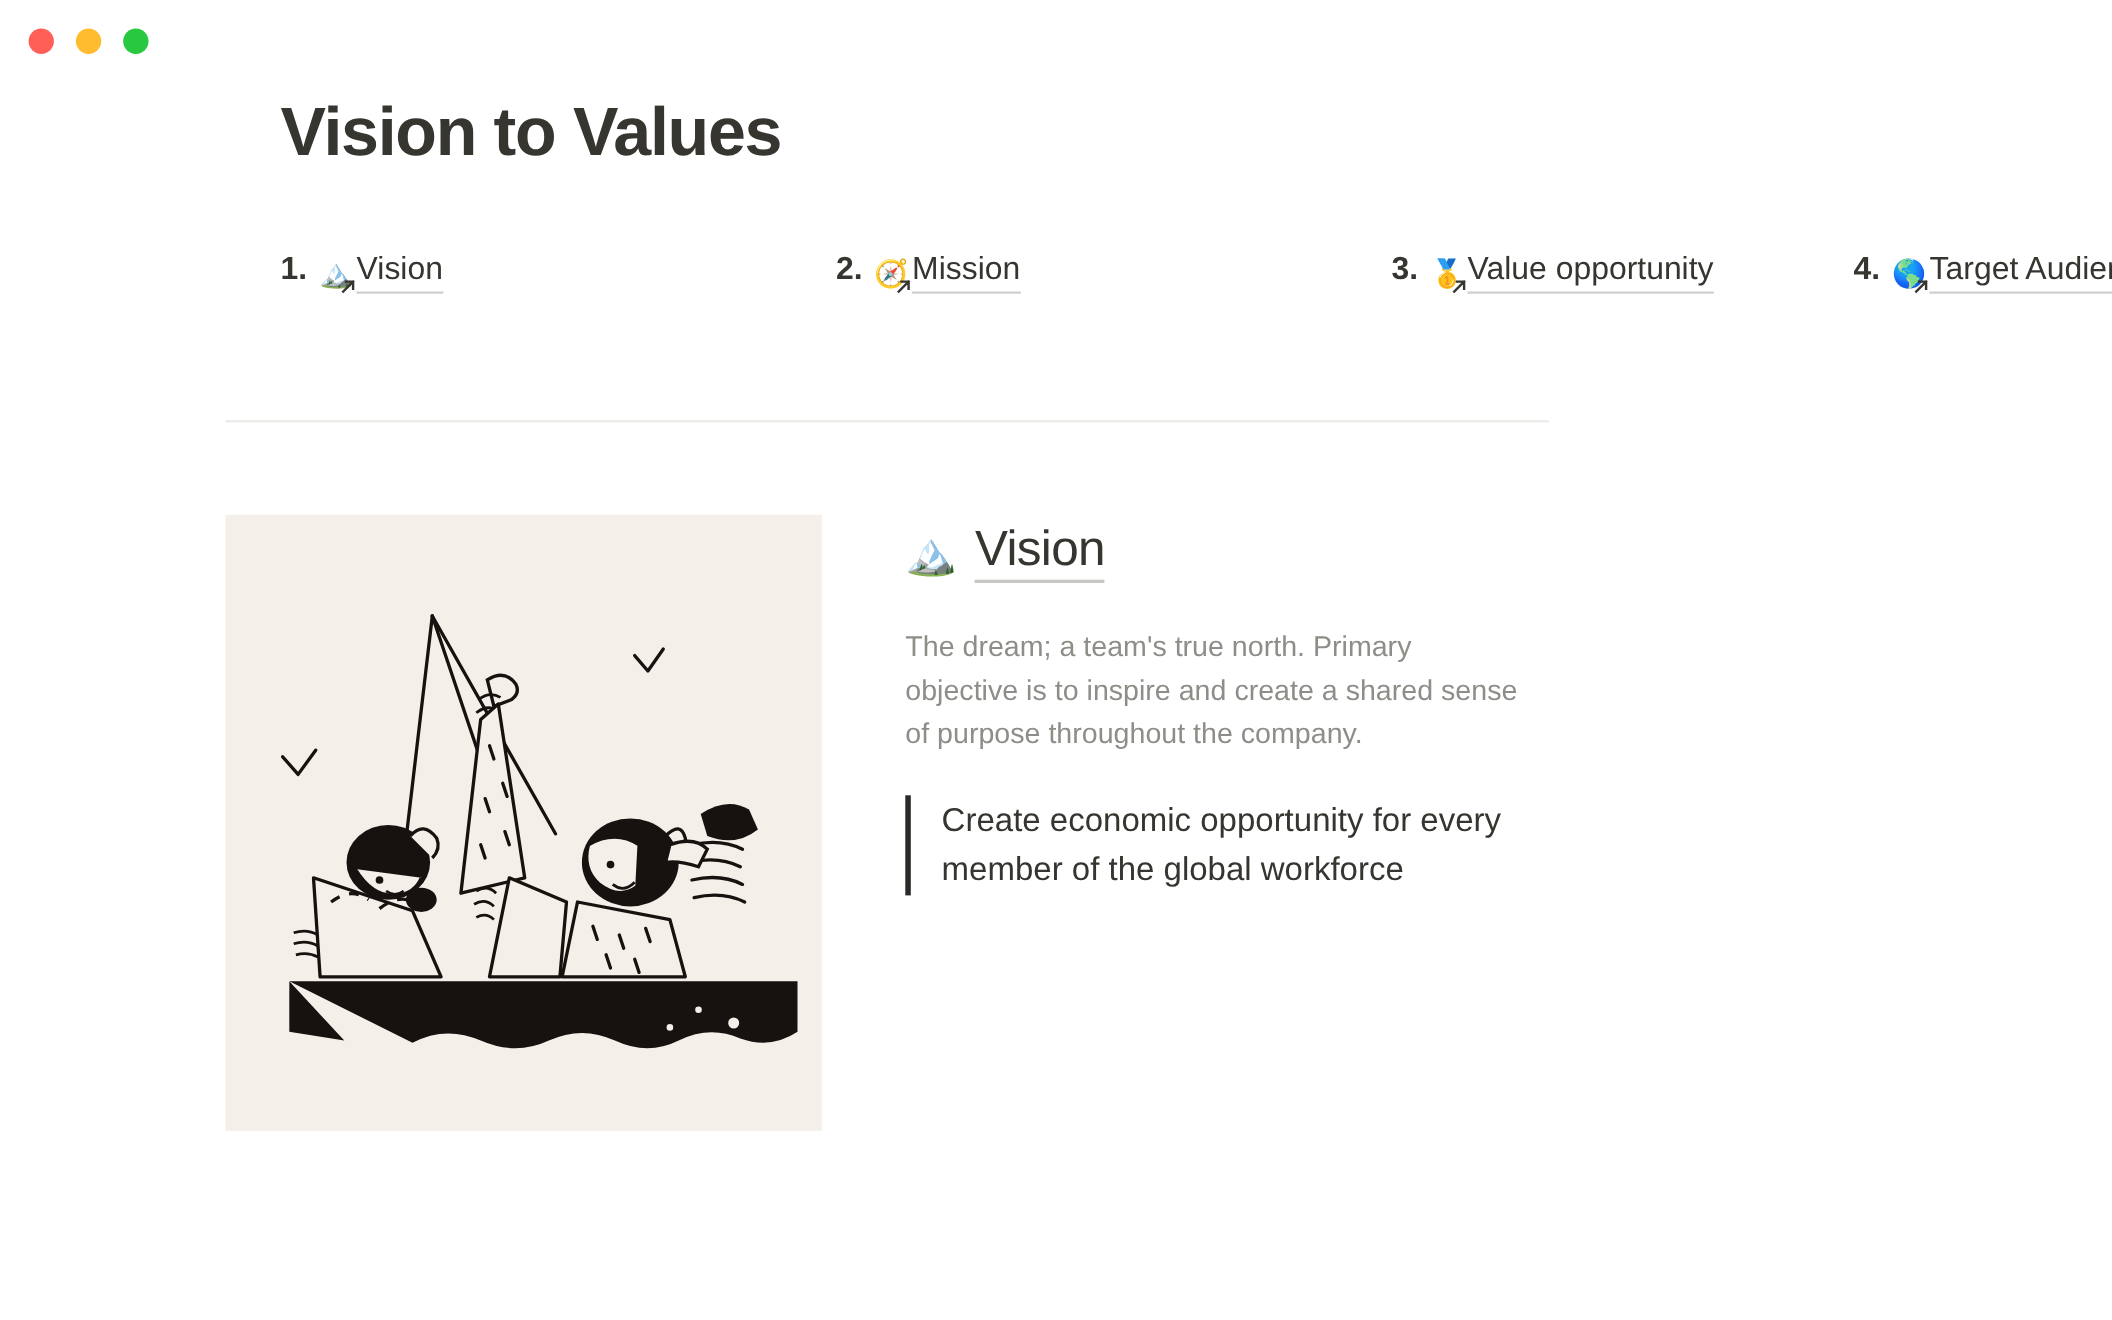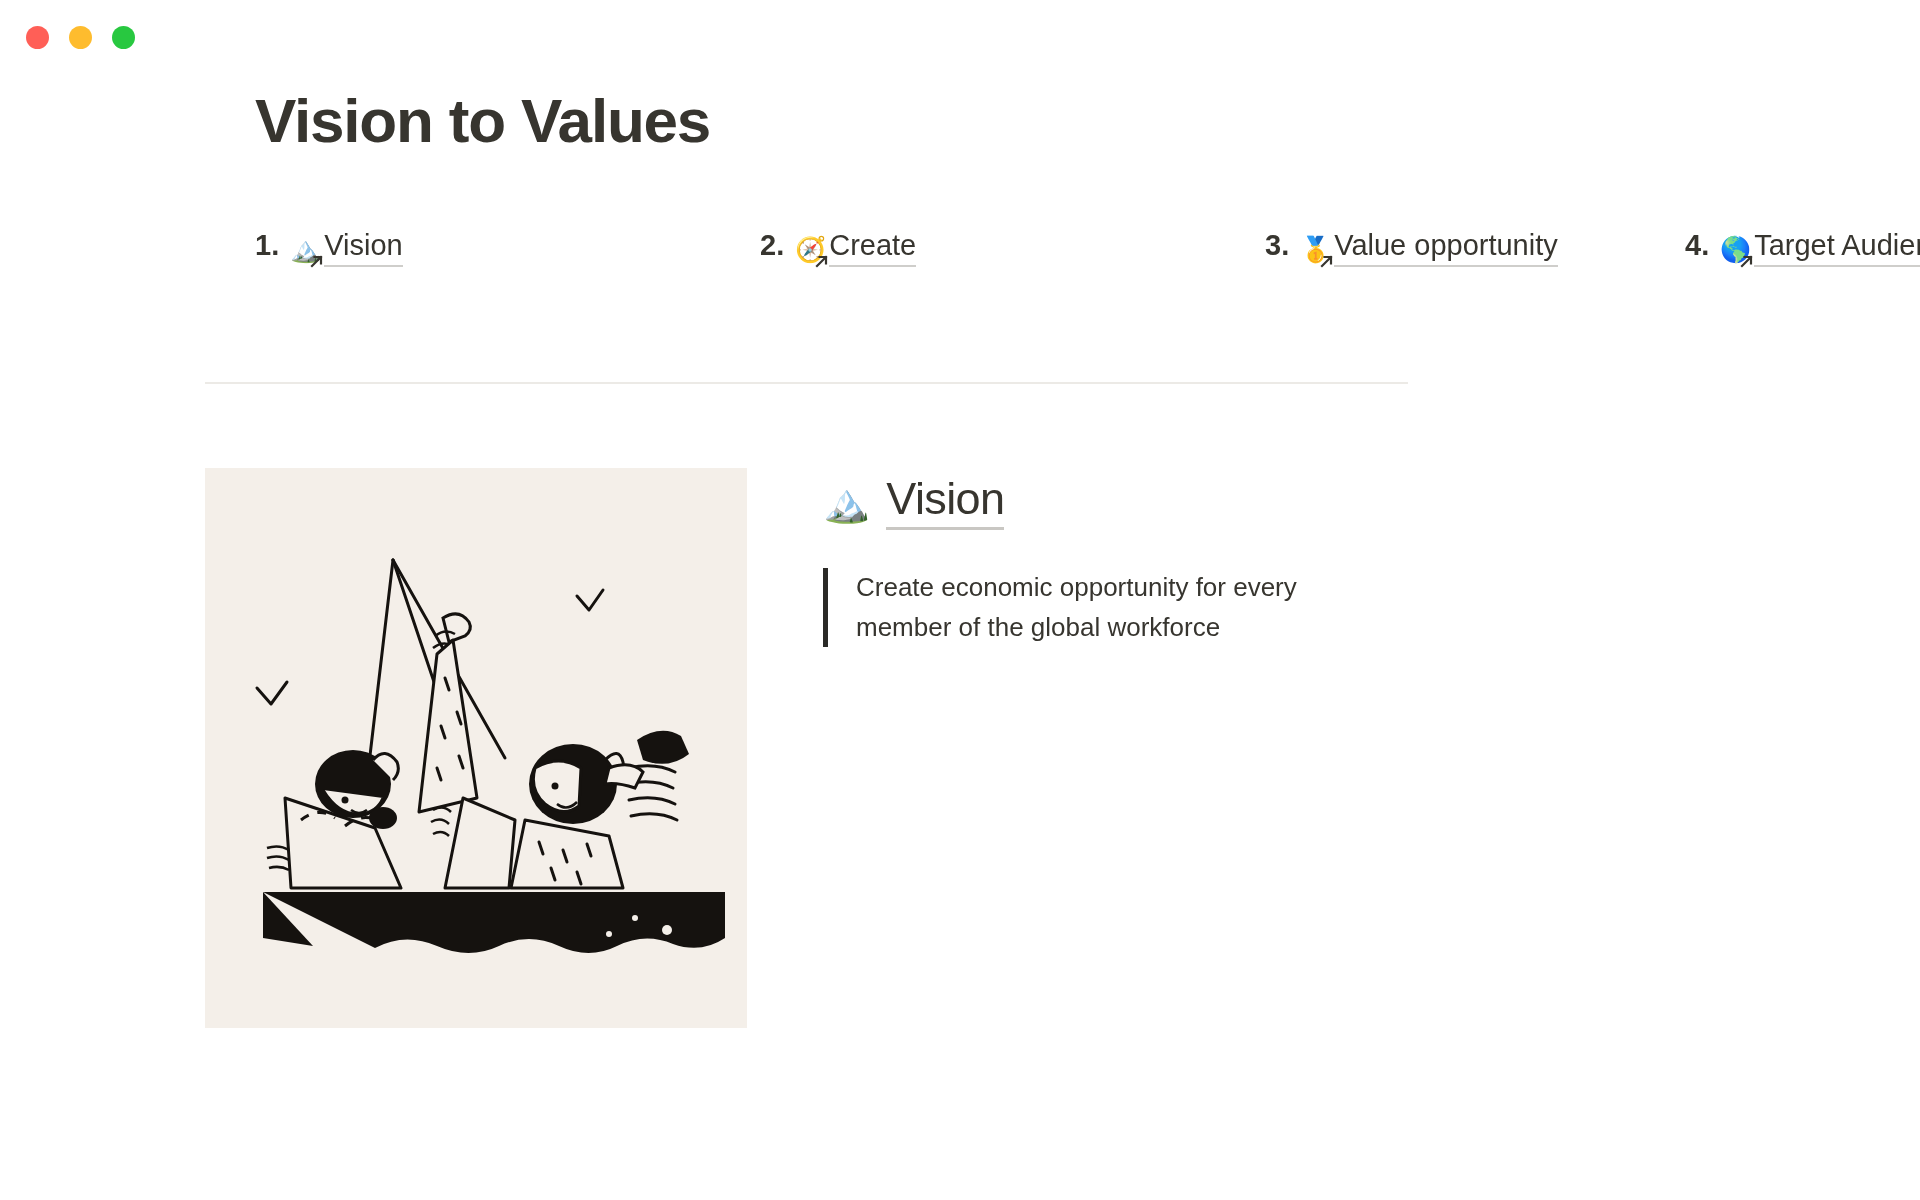--- a/index.html
+++ b/index.html
@@ -187,21 +187,21 @@
     color: #8f8d88;
     margin-bottom: 30px;
   }
 
   .quote {
     border-left: 5px solid #2b2a27;
     padding-left: 28px;
     margin-top: 36px;
   }
   .quote-text {
-    font-size: 26px;
+    font-size: 30px;
     line-height: 1.52;
     color: #37352f;
   }
 </style>
 </head>
 <body>
 
 <div class="window">
 
   <div class="titlebar">
@@ -237,21 +237,21 @@
         <span class="link-num">2.</span>
         <a class="page-link">
           <span class="link-emoji-wrap">
             <span class="link-emoji">🧭</span>
             <span class="link-arrow">
               <svg viewBox="0 0 17 17">
                   <path d="M4 13 L13 4 M6.5 4 L13 4 L13 10.5" stroke="currentColor" stroke-width="2.2" fill="none" stroke-linecap="square"></path>
                 </svg>
             </span>
           </span>
-          <span class="link-text">Create</span>
+          <span class="link-text">Mission</span>
         </a>
       </div>
 
       <div class="link-row">
         <span class="link-num">3.</span>
         <a class="page-link">
           <span class="link-emoji-wrap">
             <span class="link-emoji">🥇</span>
             <span class="link-arrow">
               <svg viewBox="0 0 17 17">
@@ -359,20 +359,21 @@
           </g>
         </svg>
       </div>
 
       <div class="vision-body">
         <div class="vision-heading">
           <span class="vision-emoji">🏔️</span>
           <span class="vision-title">Vision</span>
         </div>
 
+        <p class="vision-para">The dream; a team's true north. Primary objective is to inspire and create a shared sense of purpose throughout the company.</p>
 
         <div class="quote">
           <div class="quote-text">Create economic opportunity for every member of the global workforce</div>
         </div>
       </div>
 
     </div>
 
   </div>
 </div>

